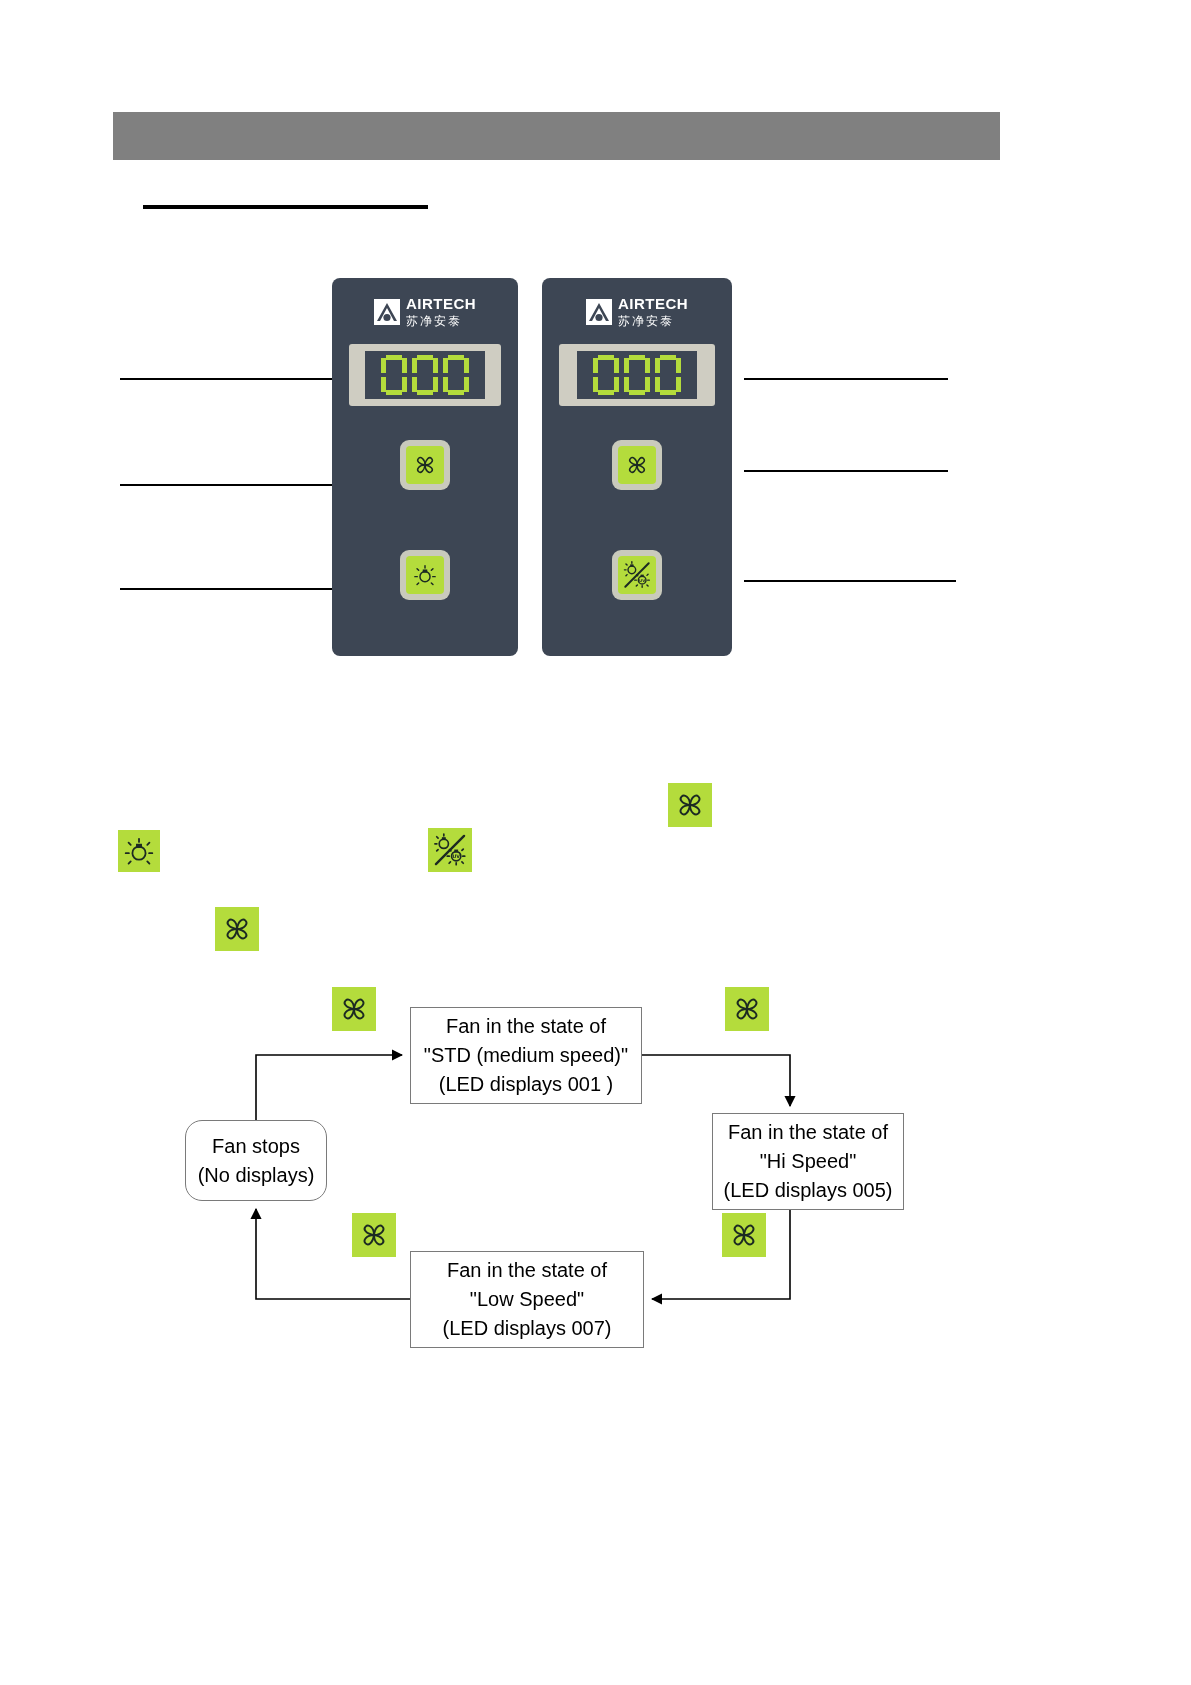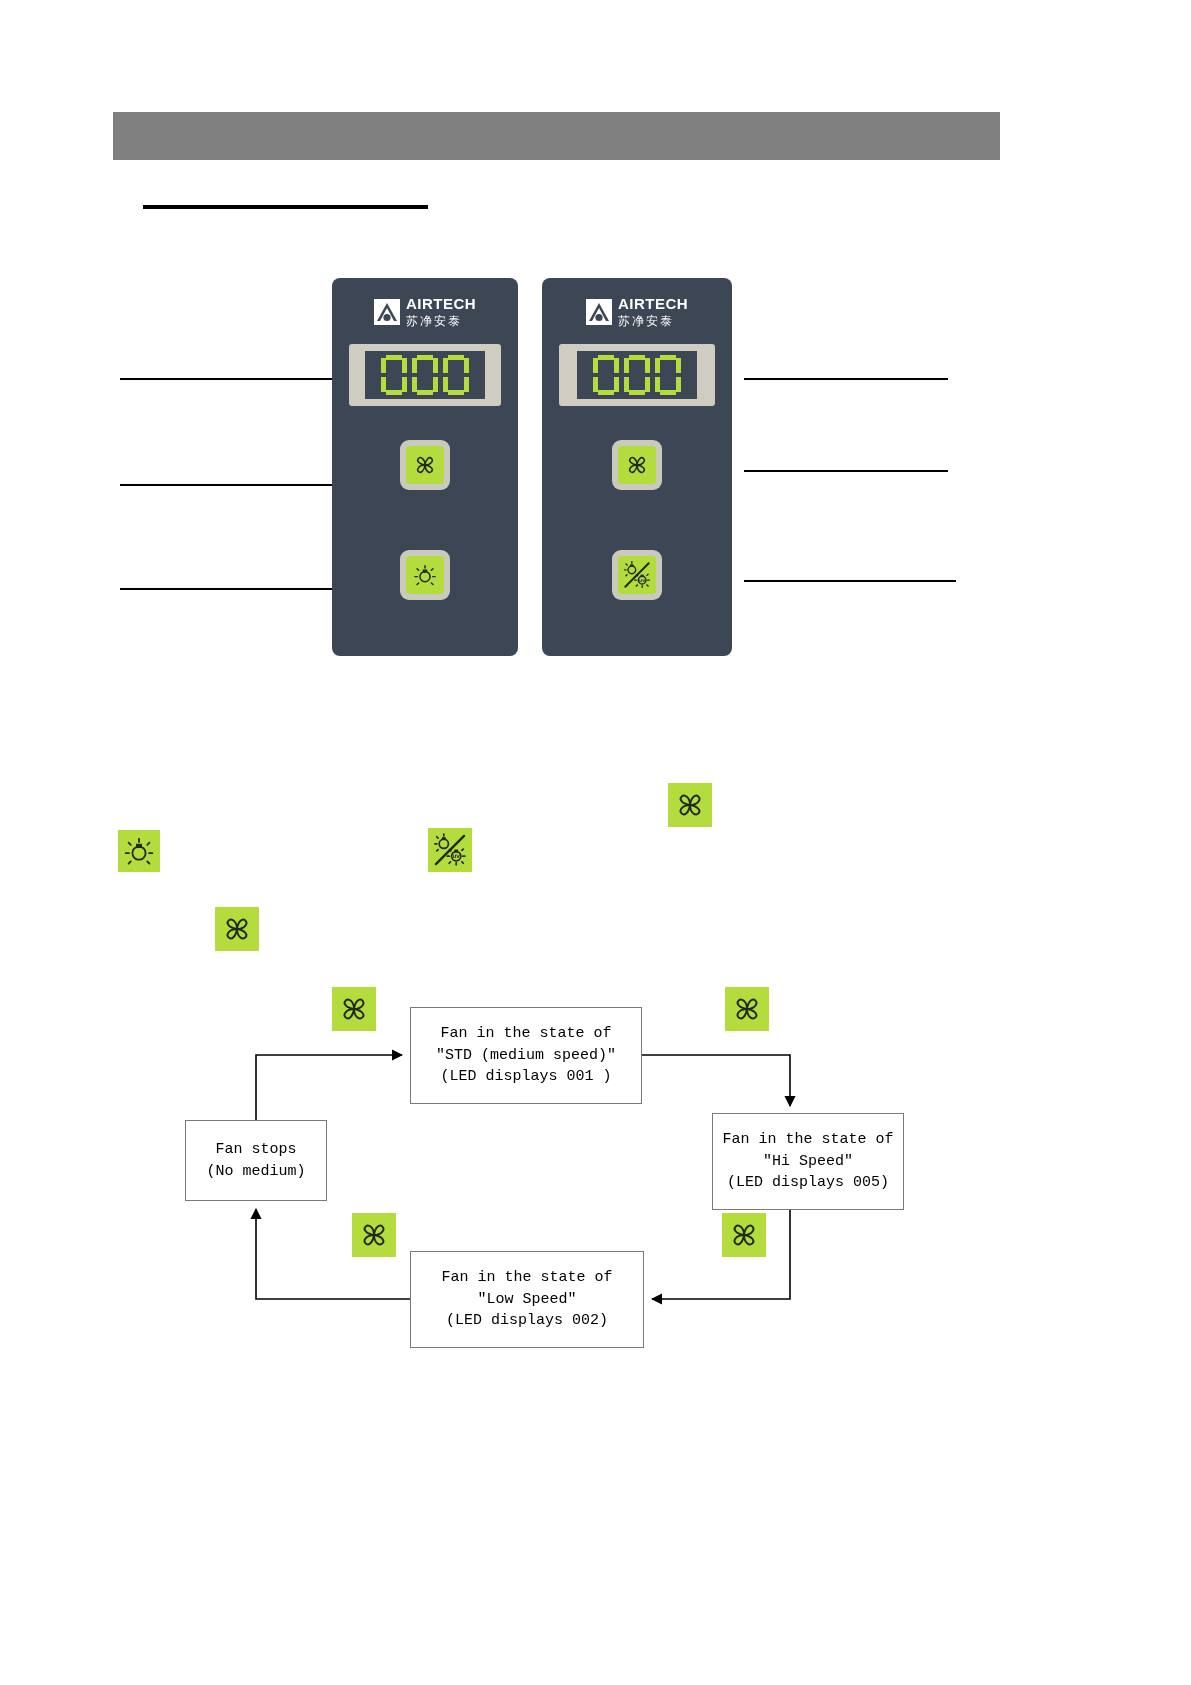--- a/index.html
+++ b/index.html
@@ -179,29 +179,29 @@
   .flow-box {
     position: absolute;
     border: 1px solid #7a7a7a;
     background: #ffffff;
     box-sizing: border-box;
     display: flex;
     flex-direction: column;
     align-items: center;
     justify-content: center;
     text-align: center;
-    font-size: 15px;
+    font-size: 20px;
     color: #000000;
     line-height: 1.45;
-    font-family: Liberation Mono, monospace;
+    font-family: Liberation Sans, sans-serif;
   }
   #box-std  { left: 410px; top: 1007px; width: 232px; height: 97px; }
   #box-hi   { left: 712px; top: 1113px; width: 192px; height: 97px; }
   #box-low  { left: 410px; top: 1251px; width: 234px; height: 97px; }
-  #box-stop { left: 185px; top: 1120px; width: 142px; height: 81px; }
+  #box-stop { left: 185px; top: 1120px; width: 142px; height: 81px; border-radius: 17px; }
 </style>
 </head>
 <body>
 
 <div id="header-bar"></div>
 <div id="section-rule"></div>
 
 <div class="callout-line" id="callout-left-1"></div>
 <div class="callout-line" id="callout-left-2"></div>
 <div class="callout-line" id="callout-left-3"></div>
@@ -498,19 +498,19 @@
 
 <div class="flow-box" id="box-hi">
   <span>Fan in the state of</span>
   <span>"Hi Speed"</span>
   <span>(LED displays 005)</span>
 </div>
 
 <div class="flow-box" id="box-low">
   <span>Fan in the state of</span>
   <span>"Low Speed"</span>
-  <span>(LED displays 002)</span>
+  <span>(LED displays 007)</span>
 </div>
 
 <div class="flow-box" id="box-stop">
   <span>Fan stops</span>
-  <span>(No medium)</span>
+  <span>(No displays)</span>
 </div>
 
 </body></html>

